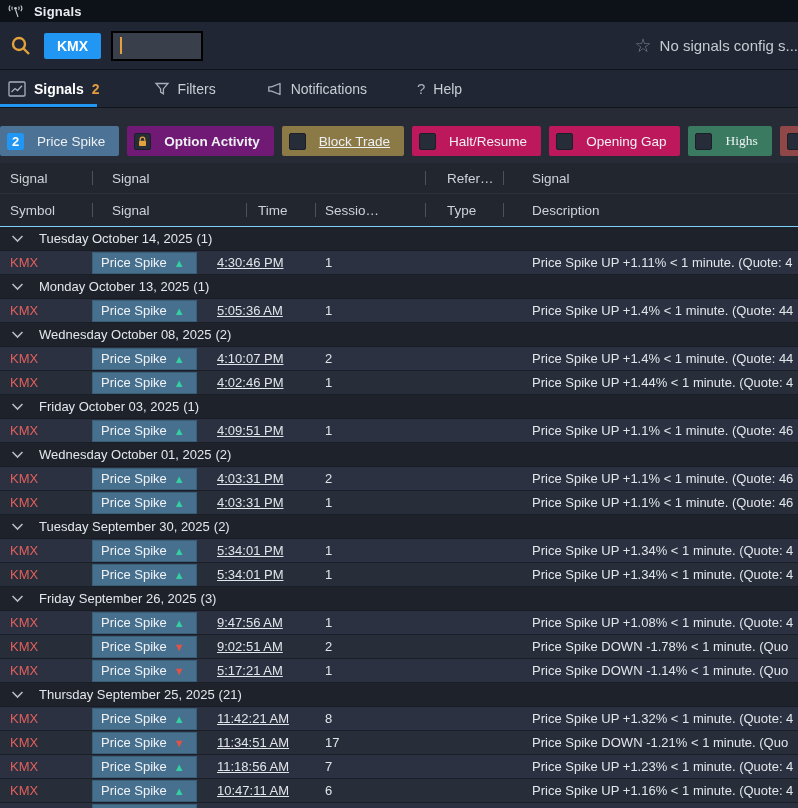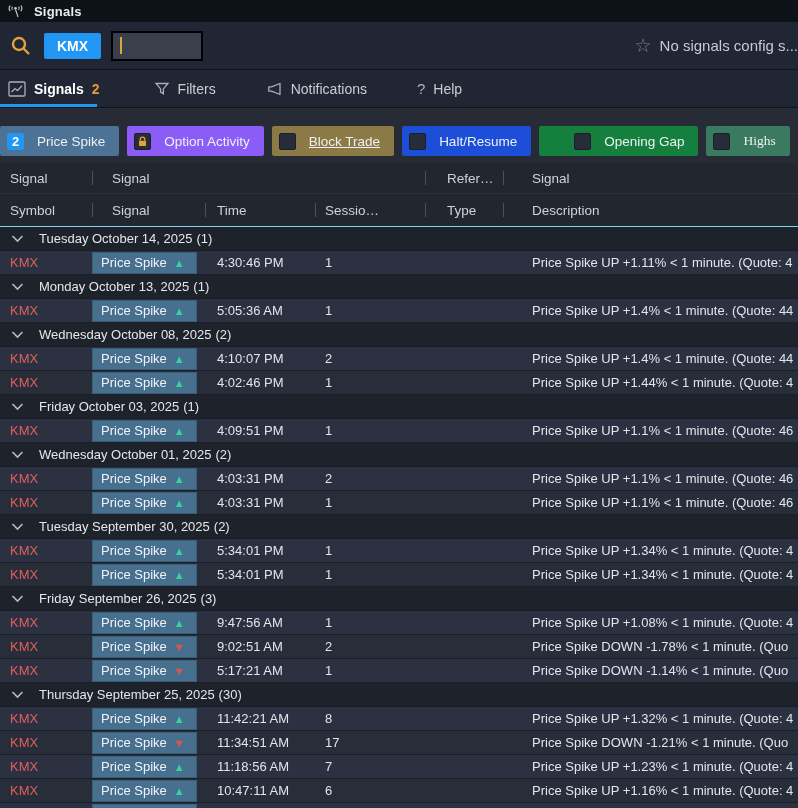--- a/index.html
+++ b/index.html
@@ -40,21 +40,21 @@
                border-radius:2px; display:flex; align-items:center; justify-content:center; flex:0 0 auto; }
   .chip .box.count { background:#2196f3; border-color:#2196f3; color:#fff; font-weight:bold; font-size:13px; }
   .chip .c-label { padding:0 14px 0 13px; white-space:nowrap; }
   
   .grid { display:grid; grid-template-columns:92px 113px 110px 110px 78px 1fr; align-items:center; }
   .hdr1 { margin-top:7px; height:31px; background:#21262f; border-bottom:1px solid #2c323c;
           color:#ced3da; font-size:13.5px; }
   .hdr2 { height:33px; background:#21262f; border-bottom:1px solid #7dd3fc; color:#ced3da; font-size:13.5px; }
   .hcell { white-space:nowrap; overflow:hidden; text-overflow:ellipsis; display:flex; align-items:center; height:100%; }
   .hcell.div::before { content:""; width:1px; height:14px; background:#4a5160; margin-right:0; }
-  .p10{ padding-left:10px; } .p20{ padding-left:20px; } .p12{ padding-left:12px; }
+  .p10{ padding-left:10px; } .p20{ padding-left:20px; } .p12{ padding-left:12px;margin-left:41px; }
   .pses{ padding-left:10px; } .ptype{ padding-left:22px; } .pdesc{ padding-left:29px; }
   .hcell.div.p20::before{ margin-right:19px; } .hcell.div.p12::before{ margin-right:11px; }
   .hcell.div.pses::before{ margin-right:9px; } .hcell.div.ptype::before{ margin-right:21px; }
   .hcell.div.pdesc::before{ margin-right:28px; }
   .hcell.div.p20, .hcell.div.p12, .hcell.div.pses, .hcell.div.ptype, .hcell.div.pdesc { padding-left:0; }
   .span234 { grid-column:2 / span 3; }
   
   #rows { }
   .group-row { height:24px; background:#1d222b; display:flex; align-items:center;
                border-bottom:1px solid #171b23; color:#e4e7eb; font-size:13px; }
@@ -63,21 +63,21 @@
   .group-row .gcount { margin-left:4px; }
   .data-row { height:24px; border-bottom:1px solid #1a1e27; font-size:13px; color:#e2e5ea; }
   .data-row.even { background:#2b3140; }
   .data-row.odd  { background:#272d39; }
   .c-sym { color:#e0605c; padding-left:10px; font-size:13px; }
   .c-sig { height:100%; display:flex; align-items:center; }
   .badge { background:#47708f; border:1px solid #3a5d78; height:22px; width:105px; display:flex;
            align-items:center; color:#f0f3f6; font-size:13px; padding-left:8px; gap:7px; }
   .badge .arr { font-size:11px; }
   .arr.up { color:#35cfa0; } .arr.down { color:#e0524a; }
-  .c-time { padding-left:12px; white-space:nowrap; }
+  .c-time { padding-left:12px; white-space:nowrap;text-decoration:underline; }
   .c-sess { padding-left:10px; }
   .c-desc { padding-left:29px; white-space:nowrap; overflow:hidden; }
   svg { display:block; }
 </style>
 </head>
 <body>
 
 <div class="titlebar">
   <span class="icon">
     <svg width="17" height="15" viewBox="0 0 17 15">
@@ -142,38 +142,38 @@
     <span class="t-label">Help</span>
   </div>
   <div class="tab-underline"></div>
 </div>
 
 <div class="chips-row">
   <div class="chip" style="background: rgb(76, 115, 150);">
     <span class="box count">2</span>
     <span class="c-label">Price Spike</span>
   </div>
-  <div class="chip" style="background: #8b5cf6;">
+  <div class="chip" style="background: #701a75; font-weight: bold;">
     <span class="box">
       <svg width="11" height="11" viewBox="0 0 11 11">
         <path d="M3.2 4.8V3.4a2.3 2.3 0 0 1 4.6 0v1.4" stroke="#e2a23c" stroke-width="1.3" fill="none"></path>
         <rect x="2" y="4.8" width="7" height="5.2" rx="0.8" fill="#e2a23c"></rect>
       </svg>
     </span>
     <span class="c-label">Option Activity</span>
   </div>
   <div class="chip" style="background: rgb(139, 121, 70); text-decoration: underline;">
     <span class="box"></span>
     <span class="c-label">Block Trade</span>
   </div>
-  <div class="chip" style="background: #1d4ed8;">
+  <div class="chip" style="background: #be185d;">
     <span class="box"></span>
     <span class="c-label">Halt/Resume</span>
   </div>
-  <div class="chip" style="background: #15803d; padding-left: 28px;">
+  <div class="chip" style="background: #be185d;">
     <span class="box"></span>
     <span class="c-label">Opening Gap</span>
   </div>
   <div class="chip" style="background: rgb(57, 122, 96); font-family: Liberation Serif, serif;">
     <span class="box"></span>
     <span class="c-label">Highs</span>
   </div>
   <div class="chip" style="min-width: 120px; background: rgb(143, 71, 72);">
     <span class="box"></span>
     <span class="c-label">Lows</span>
@@ -415,21 +415,21 @@
       <div class="c-type"></div>
       <div class="c-desc">Price Spike DOWN -1.14% &lt; 1 minute. (Quo</div>
     </div>
     <div class="group-row">
       <span class="chev">
         <svg width="13" height="9" viewBox="0 0 13 9">
           <polyline points="1.5,2 6.5,7 11.5,2" stroke="#b6bcc4" stroke-width="1.6" fill="none"></polyline>
         </svg>
       </span>
       <span class="gdate">Thursday September 25, 2025</span>
-      <span class="gcount">(30)</span>
+      <span class="gcount">(21)</span>
     </div>
     <div class="grid data-row even">
       <div class="c-sym">KMX</div>
       <div class="c-sig">
         <span class="badge">
           <span>Price Spike</span>
           <span class="arr up">▲</span>
         </span>
       </div>
       <div class="c-time">11:42:21 AM</div>

